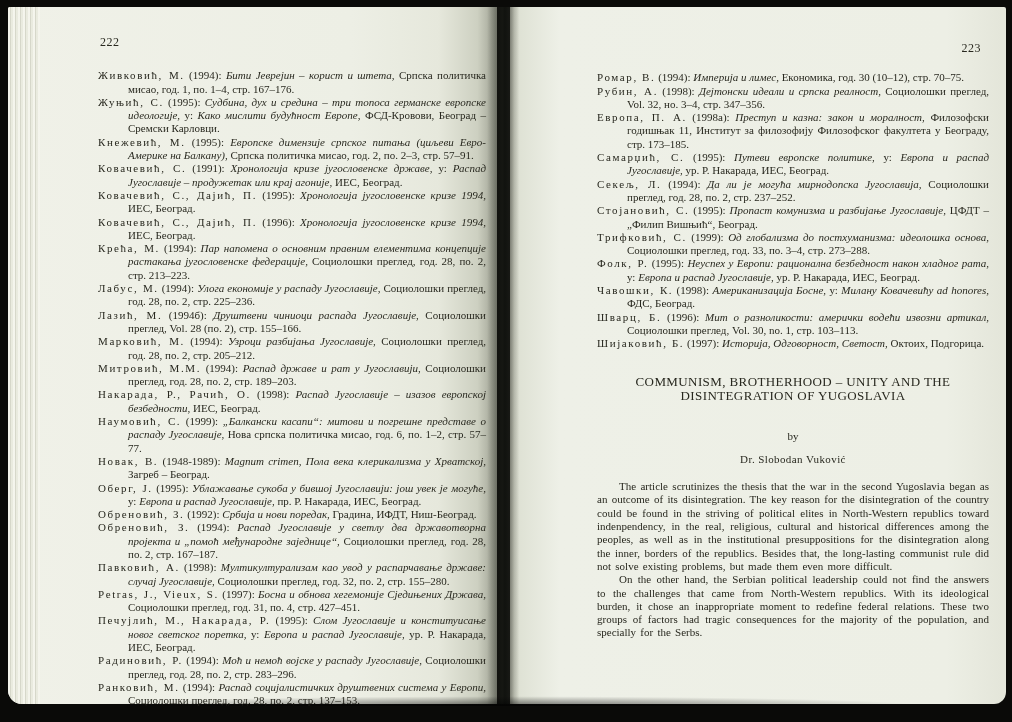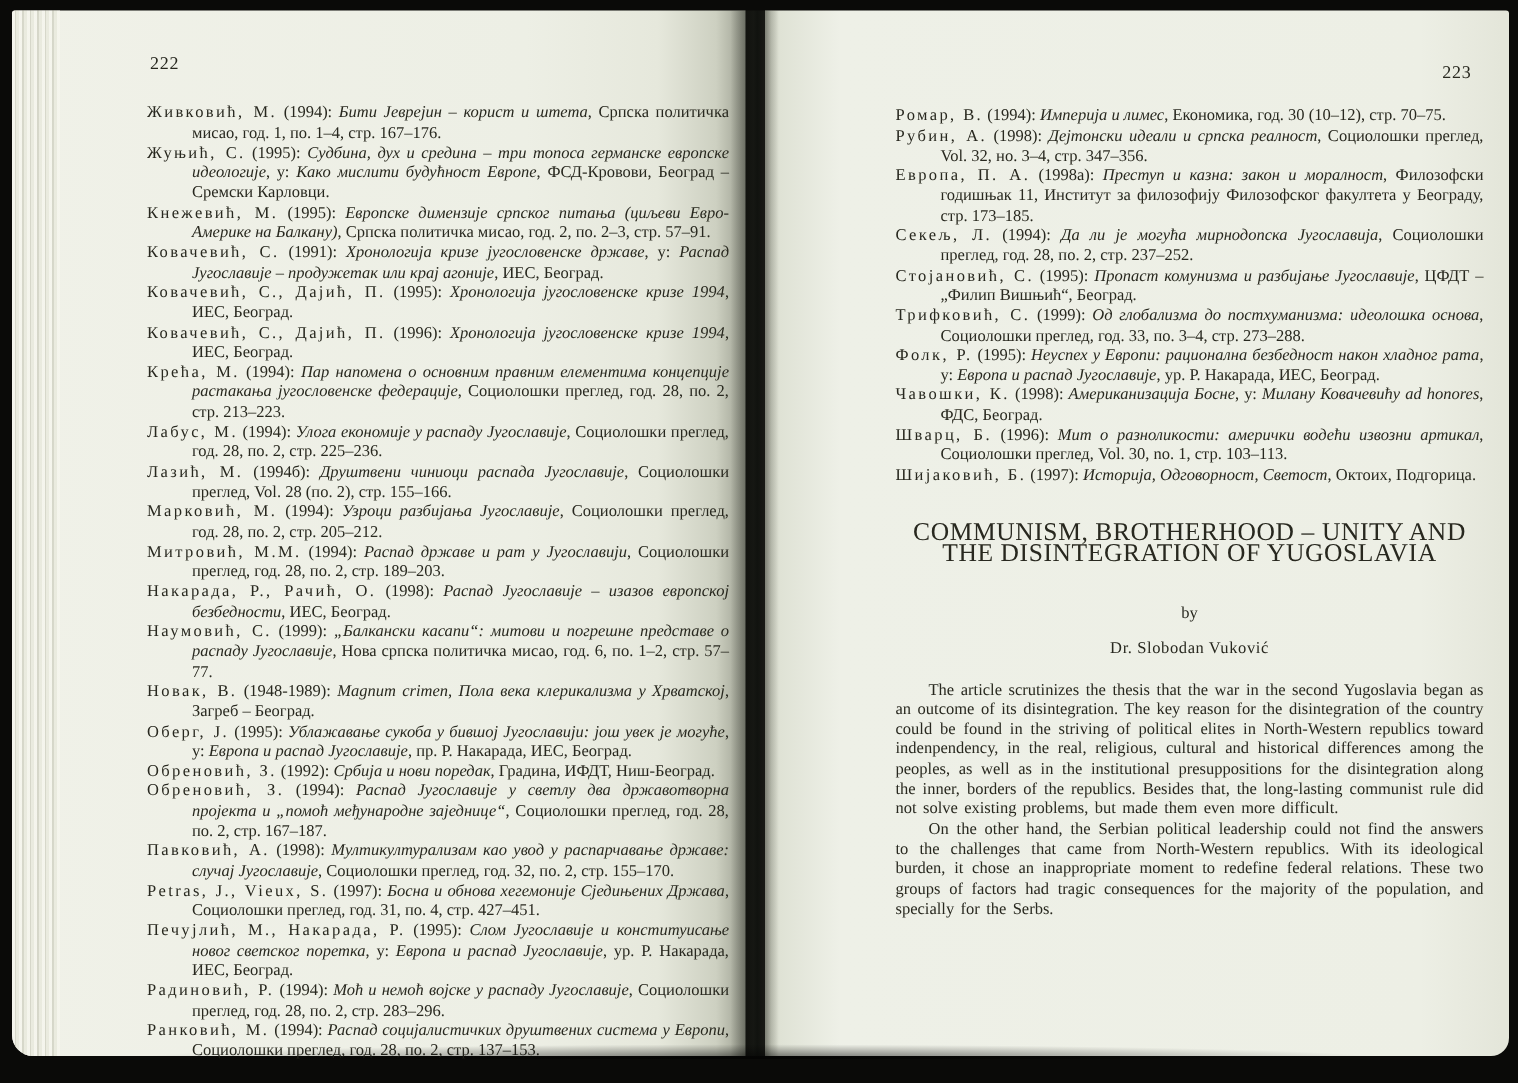--- a/index.html
+++ b/index.html
@@ -53,21 +53,21 @@
   .pagenum-right{text-align:right;margin:0 8px 16px 0;}
   .bib{text-align:justify;}
   .entry{
     margin:0;padding-left:30px;text-indent:-30px;
     text-align:justify;
   }
   .author{letter-spacing:1.6px;}
   .it{font-style:italic;}
   .summary-block{margin-top:24px;}
   .sum-title{
-    text-align:center;font-size:17px;line-height:14.5px;
+    text-align:center;font-size:13px;line-height:14.5px;
     letter-spacing:.4px;margin:0 auto;max-width:376px;
   }
   .sum-by{text-align:center;margin-top:26px;}
   .sum-author{text-align:center;margin-top:10px;letter-spacing:.4px;}
   .sum-heading{text-align:center;margin-top:10px;letter-spacing:.3px;}
   .sum-paras{margin-top:14px;}
   .sum-p{margin:0;text-align:justify;text-indent:22px;word-spacing:1.5px;}
 </style>
 </head>
 <body>
@@ -92,34 +92,35 @@
         <p class="entry"><span class="author">Лабус, М.</span><span> (1994): </span><span class="it">Улога економије у распаду Југославије</span><span>, Социолошки преглед, год. 28, по. 2, стр. 225–236.</span></p>
         <p class="entry"><span class="author">Лазић, М.</span><span> (1994б): </span><span class="it">Друштвени чиниоци распада Југославије</span><span>, Социолошки преглед, Vol. 28 (по. 2), стр. 155–166.</span></p>
         <p class="entry"><span class="author">Марковић, М.</span><span> (1994): </span><span class="it">Узроци разбијања Југославије</span><span>, Социолошки преглед, год. 28, по. 2, стр. 205–212.</span></p>
         <p class="entry"><span class="author">Митровић, М.М.</span><span> (1994): </span><span class="it">Распад државе и рат у Југославији</span><span>, Социолошки преглед, год. 28, по. 2, стр. 189–203.</span></p>
         <p class="entry"><span class="author">Накарада, Р., Рачић, О.</span><span> (1998): </span><span class="it">Распад Југославије – изазов европској безбедности</span><span>, ИЕС, Београд.</span></p>
         <p class="entry"><span class="author">Наумовић, С.</span><span> (1999): </span><span class="it">„Балкански касапи“: митови и погрешне представе о распаду Југославије</span><span>, Нова српска политичка мисао, год. 6, по. 1–2, стр. 57–77.</span></p>
         <p class="entry"><span class="author">Новак, В.</span><span> (1948-1989): </span><span class="it">Magnum crimen, Пола века клерикализма у Хрватској</span><span>, Загреб – Београд.</span></p>
         <p class="entry"><span class="author">Оберг, Ј.</span><span> (1995): </span><span class="it">Ублажавање сукоба у бившој Југославији: још увек је могуће</span><span>, у: </span><span class="it">Европа и распад Југославије</span><span>, пр. Р. Накарада, ИЕС, Београд.</span></p>
         <p class="entry"><span class="author">Обреновић, З.</span><span> (1992): </span><span class="it">Србија и нови поредак</span><span>, Градина, ИФДТ, Ниш-Београд.</span></p>
         <p class="entry"><span class="author">Обреновић, З.</span><span> (1994): </span><span class="it">Распад Југославије у светлу два државотворна пројекта и „помоћ међународне заједнице“</span><span>, Социолошки преглед, год. 28, по. 2, стр. 167–187.</span></p>
-        <p class="entry"><span class="author">Павковић, А.</span><span> (1998): </span><span class="it">Мултикултурализам као увод у распарчавање државе: случај Југославије</span><span>, Социолошки преглед, год. 32, по. 2, стр. 155–170.</span></p>
+        <p class="entry"><span class="author">Павковић, А.</span><span> (1998): </span><span class="it">Мултикултурализам као увод у распарчавање државе: случај Југославије</span><span>, Социолошки преглед, год. 32, по. 2, стр. 155–280.</span></p>
         <p class="entry"><span class="author">Petras, J., Vieux, S.</span><span> (1997): </span><span class="it">Босна и обнова хегемоније Сједињених Држава</span><span>, Социолошки преглед, год. 31, по. 4, стр. 427–451.</span></p>
         <p class="entry"><span class="author">Печујлић, М., Накарада, Р.</span><span> (1995): </span><span class="it">Слом Југославије и конституисање новог светског поретка</span><span>, у: </span><span class="it">Европа и распад Југославије</span><span>, ур. Р. Накарада, ИЕС, Београд.</span></p>
         <p class="entry"><span class="author">Радиновић, Р.</span><span> (1994): </span><span class="it">Моћ и немоћ војске у распаду Југославије</span><span>, Социолошки преглед, год. 28, по. 2, стр. 283–296.</span></p>
         <p class="entry"><span class="author">Ранковић, М.</span><span> (1994): </span><span class="it">Распад социјалистичких друштвених система у Европи</span><span>, Социолошки преглед, год. 28, по. 2, стр. 137–153.</span></p>
       </div>
   </div>
 
   <div class="content content-right">
     <div class="pagenum pagenum-right">223</div>
     <div class="bib">
         <p class="entry"><span class="author">Ромар, В.</span><span> (1994): </span><span class="it">Империја и лимес</span><span>, Економика, год. 30 (10–12), стр. 70–75.</span></p>
         <p class="entry"><span class="author">Рубин, А.</span><span> (1998): </span><span class="it">Дејтонски идеали и српска реалност</span><span>, Социолошки преглед, Vol. 32, но. 3–4, стр. 347–356.</span></p>
         <p class="entry"><span class="author">Европа, П. А.</span><span> (1998а): </span><span class="it">Преступ и казна: закон и моралност</span><span>, Филозофски годишњак 11, Институт за филозофију Филозофског факултета у Београду, стр. 173–185.</span></p>
+        <p class="entry"><span class="author">Самарџић, С.</span><span> (1995): </span><span class="it">Путеви европске политике</span><span>, у: </span><span class="it">Европа и распад Југославије</span><span>, ур. Р. Накарада, ИЕС, Београд.</span></p>
         <p class="entry"><span class="author">Секељ, Л.</span><span> (1994): </span><span class="it">Да ли је могућа мирнодопска Југославија</span><span>, Социолошки преглед, год. 28, по. 2, стр. 237–252.</span></p>
         <p class="entry"><span class="author">Стојановић, С.</span><span> (1995): </span><span class="it">Пропаст комунизма и разбијање Југославије</span><span>, ЦФДТ – „Филип Вишњић“, Београд.</span></p>
         <p class="entry"><span class="author">Трифковић, С.</span><span> (1999): </span><span class="it">Од глобализма до постхуманизма: идеолошка основа</span><span>, Социолошки преглед, год. 33, по. 3–4, стр. 273–288.</span></p>
         <p class="entry"><span class="author">Фолк, Р.</span><span> (1995): </span><span class="it">Неуспех у Европи: рационална безбедност након хладног рата</span><span>, у: </span><span class="it">Европа и распад Југославије</span><span>, ур. Р. Накарада, ИЕС, Београд.</span></p>
         <p class="entry"><span class="author">Чавошки, К.</span><span> (1998): </span><span class="it">Американизација Босне</span><span>, у: </span><span class="it">Милану Ковачевићу ad honores</span><span>, ФДС, Београд.</span></p>
         <p class="entry"><span class="author">Шварц, Б.</span><span> (1996): </span><span class="it">Мит о разноликости: амерички водећи извозни артикал</span><span>, Социолошки преглед, Vol. 30, no. 1, стр. 103–113.</span></p>
         <p class="entry"><span class="author">Шијаковић, Б.</span><span> (1997): </span><span class="it">Историја, Одговорност, Светост</span><span>, Октоих, Подгорица.</span></p>
       </div>
 
     <div class="summary-block">

